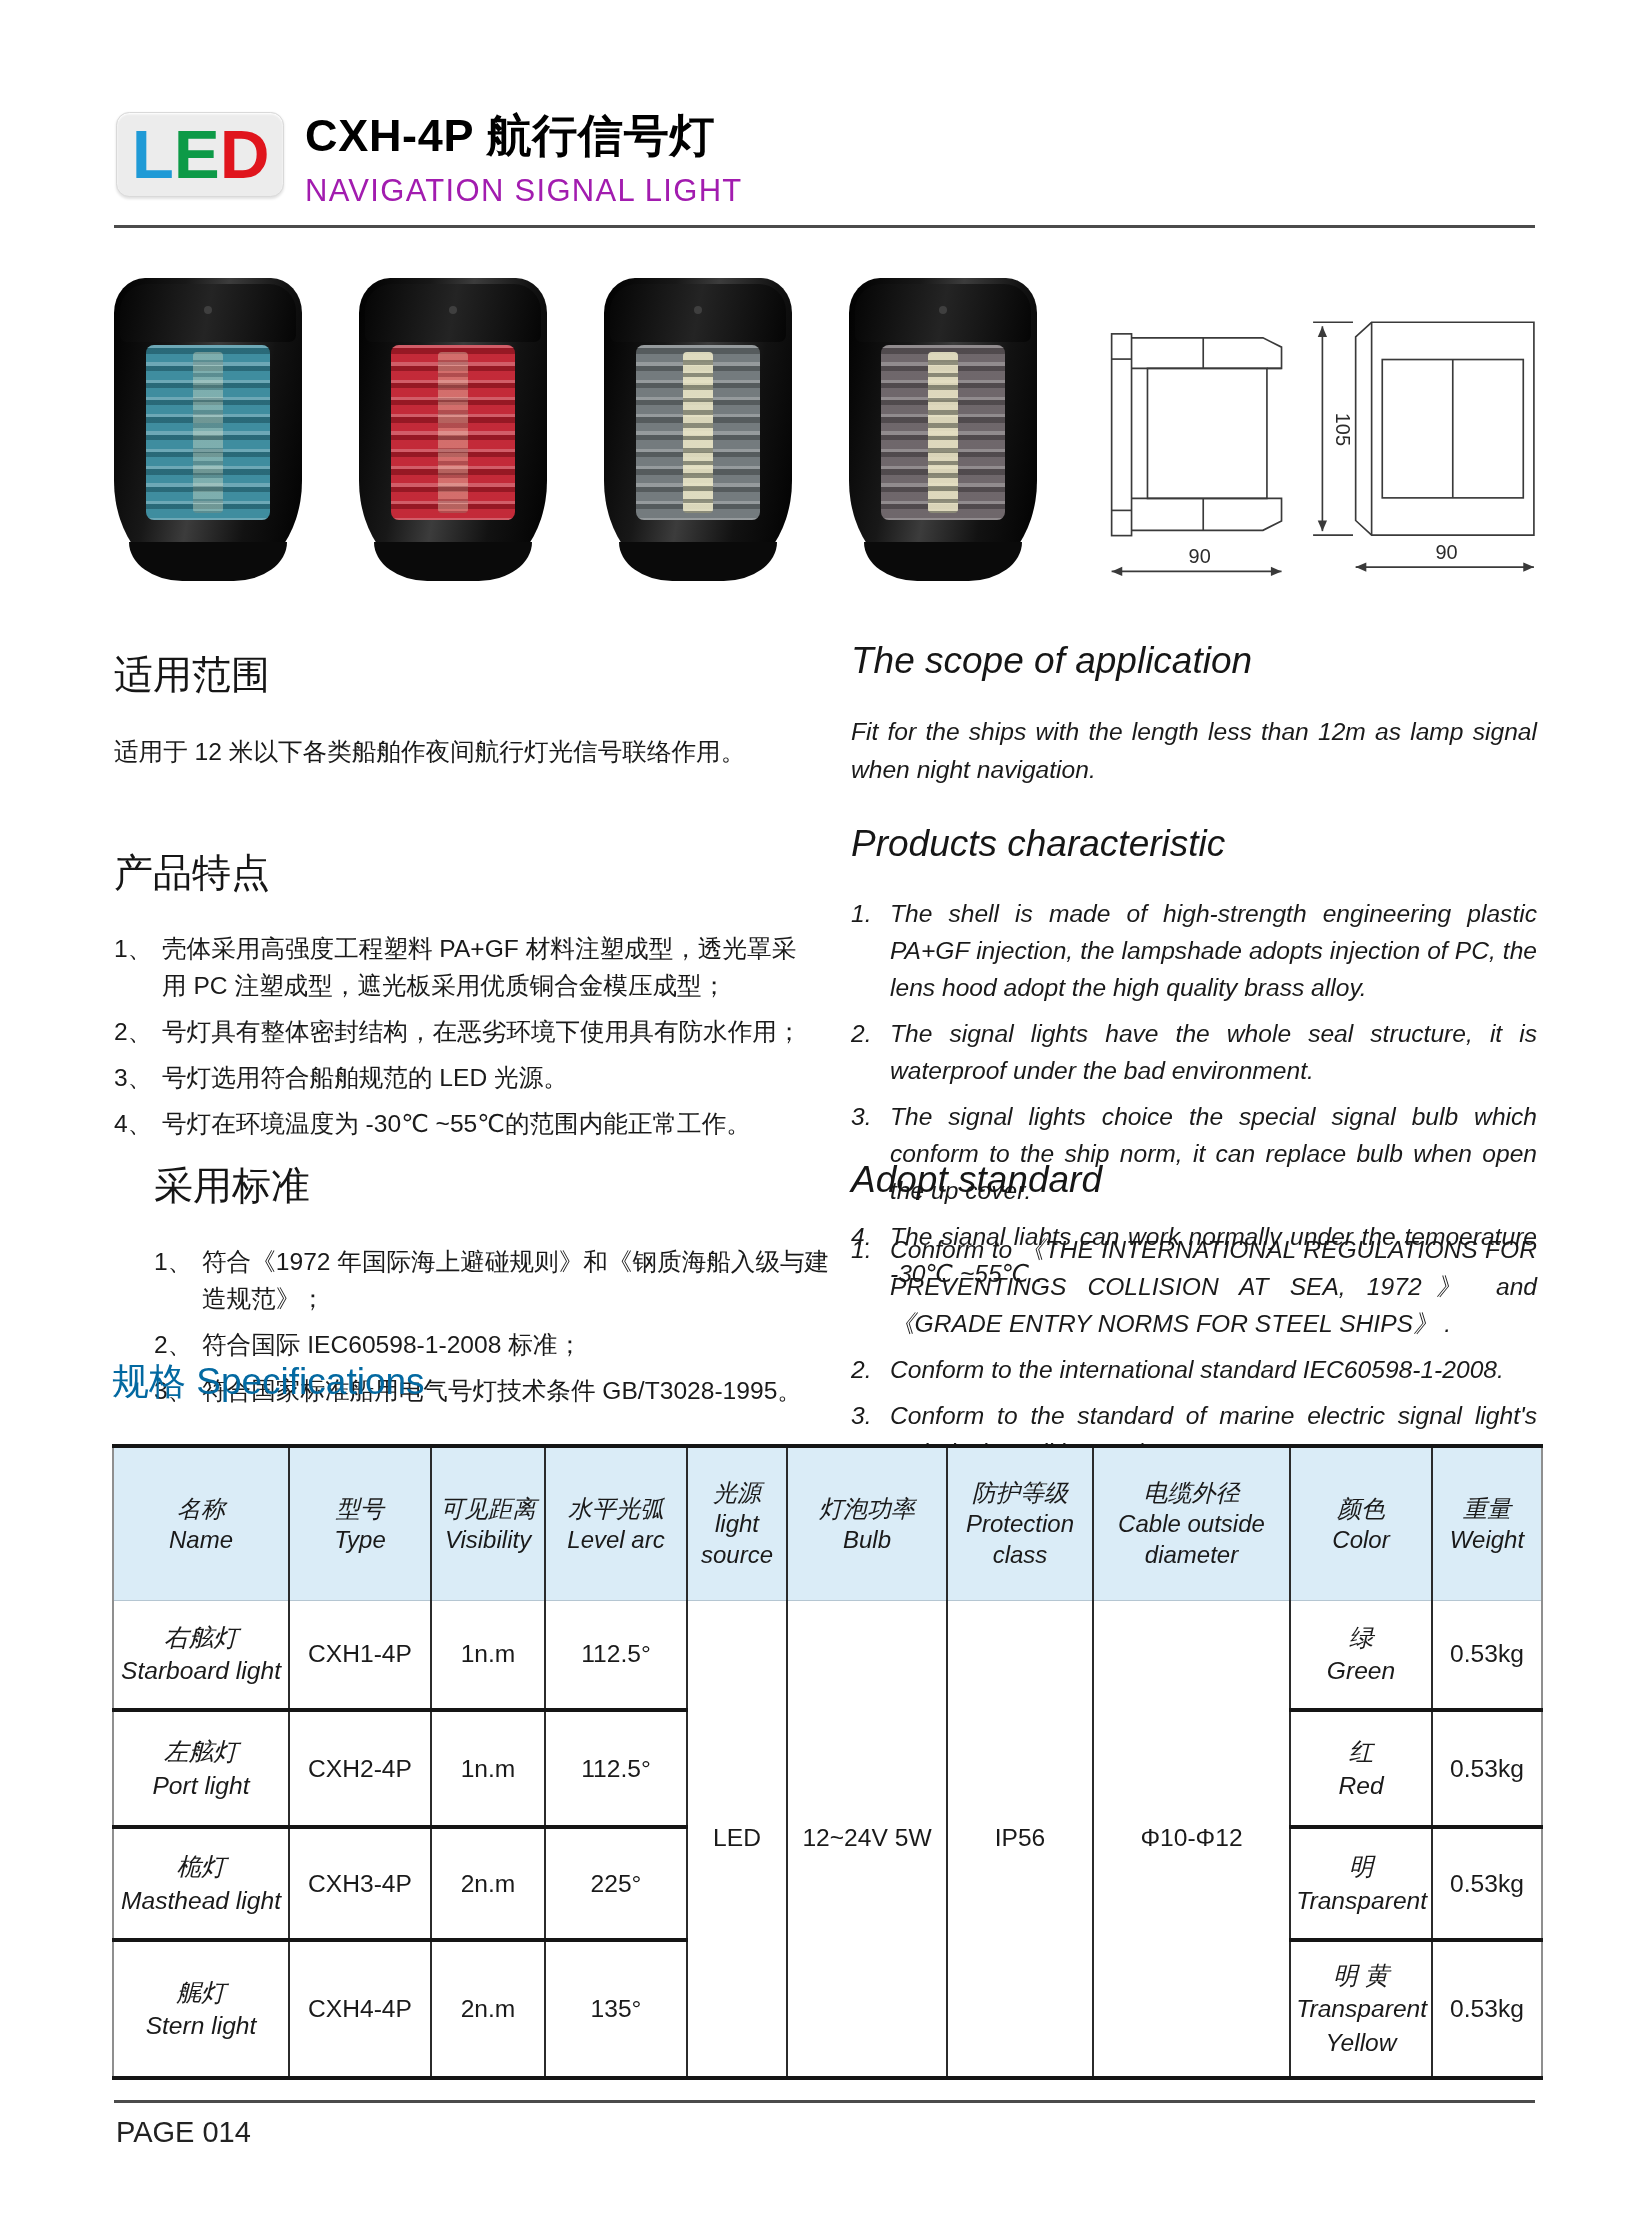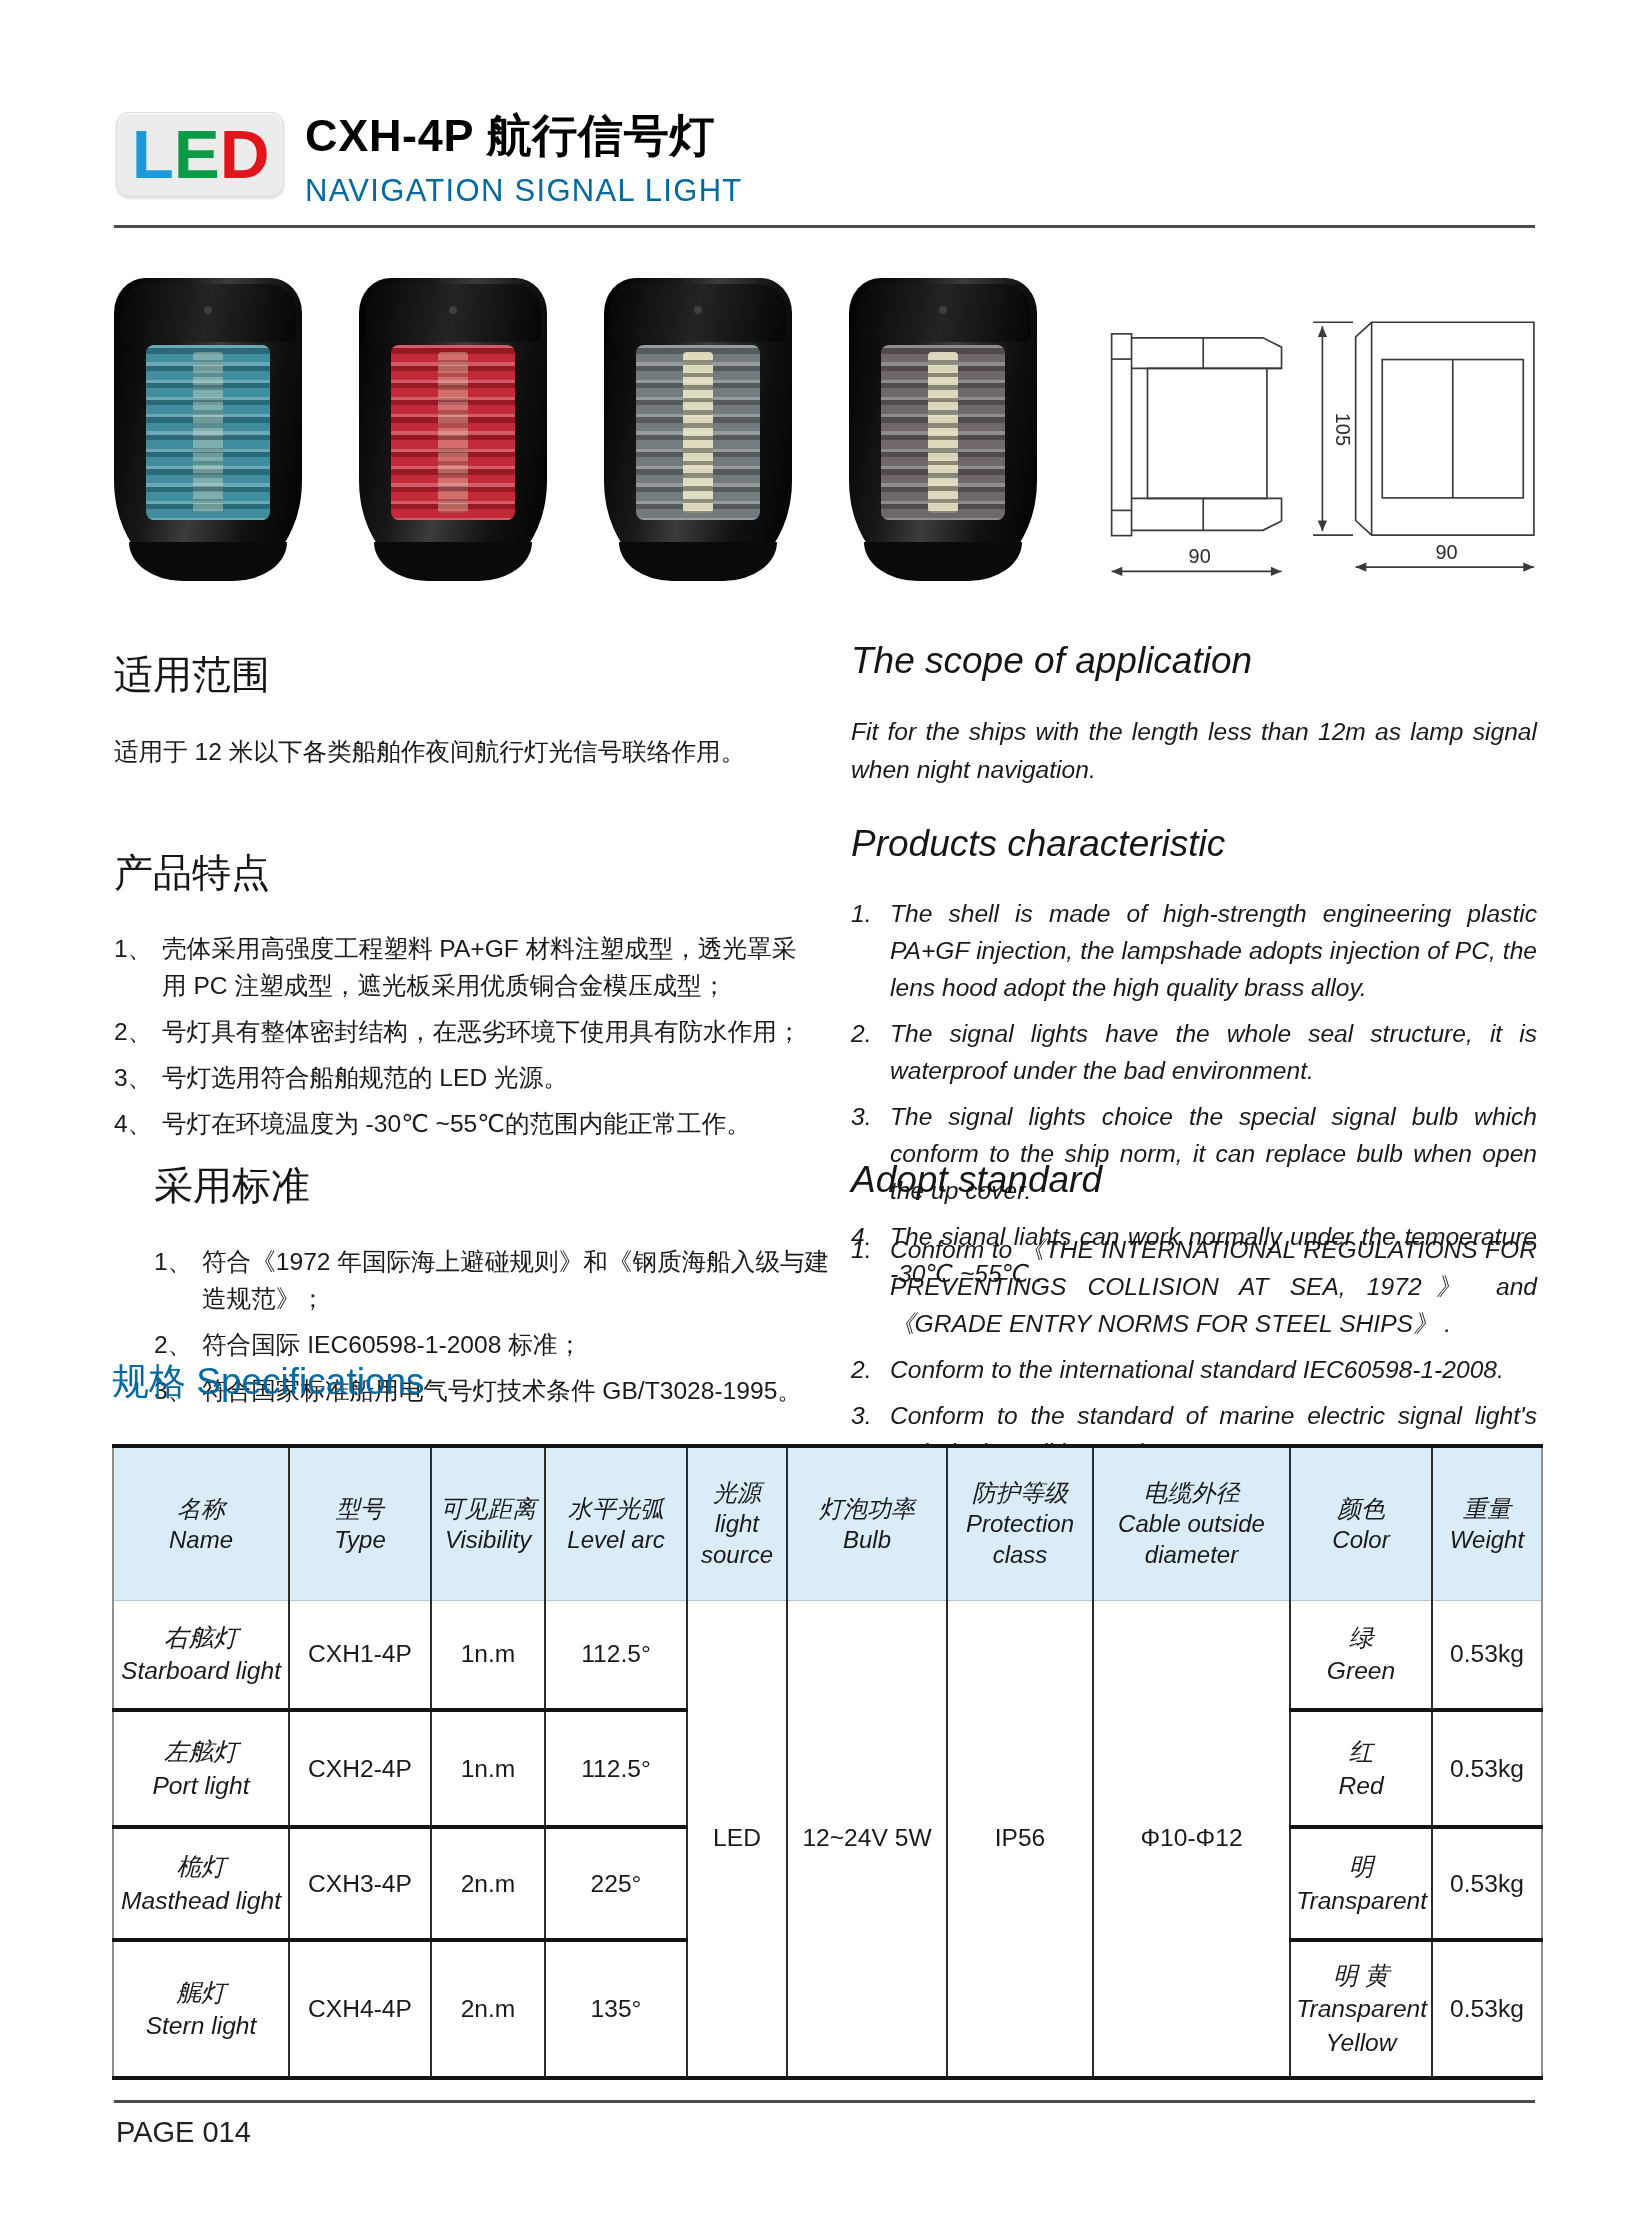--- a/index.html
+++ b/index.html
@@ -8,21 +8,21 @@
   #page { position:relative; width:1650px; height:2239px; background:#fff; overflow:hidden; }
 
   
   .logo { position:absolute; left:116px; top:112px; width:168px; height:85px;
           background:#ececec; border:1.3px solid #d9d9d9; border-radius:13.3px;
           box-shadow:inset 0 1.3px 2px #ffffff, 0 1.3px 2.7px rgba(0,0,0,.12);
           display:flex; align-items:center; justify-content:center; gap:1.3px; }
   .logo-letter { font-size:69px; font-weight:800; line-height:1; letter-spacing:-1.3px; }
   .titles { position:absolute; left:305px; top:106px; }
   .titles h1 { font-size:45px; font-weight:700; color:#000000; letter-spacing:0.7px; }
-  .titles .subtitle { font-size:31px; font-weight:400; color:#0369a1; margin-top:6.7px; letter-spacing:1.3px; }
+  .titles .subtitle { font-size:31px; font-weight:400; color:#a21caf; margin-top:6.7px; letter-spacing:1.3px; }
   .rule { position:absolute; left:114px; width:1421px; height:2.7px; background:#4b4b4b; }
   #rule-top { top:225px; }
   #rule-bottom { top:2100px; }
 
   
   #photos { position:absolute; left:101px; top:278px; width:958px; height:306px;
             display:flex; gap:31px; }
   .lamp { position:relative; width:214px; height:303px; }
   .lamp .body { position:absolute; left:6%; right:6%; top:0; bottom:0;
       background:linear-gradient(100deg,#000 0%,#181818 30%,#3c3c3c 48%,#121212 72%,#000 100%);

